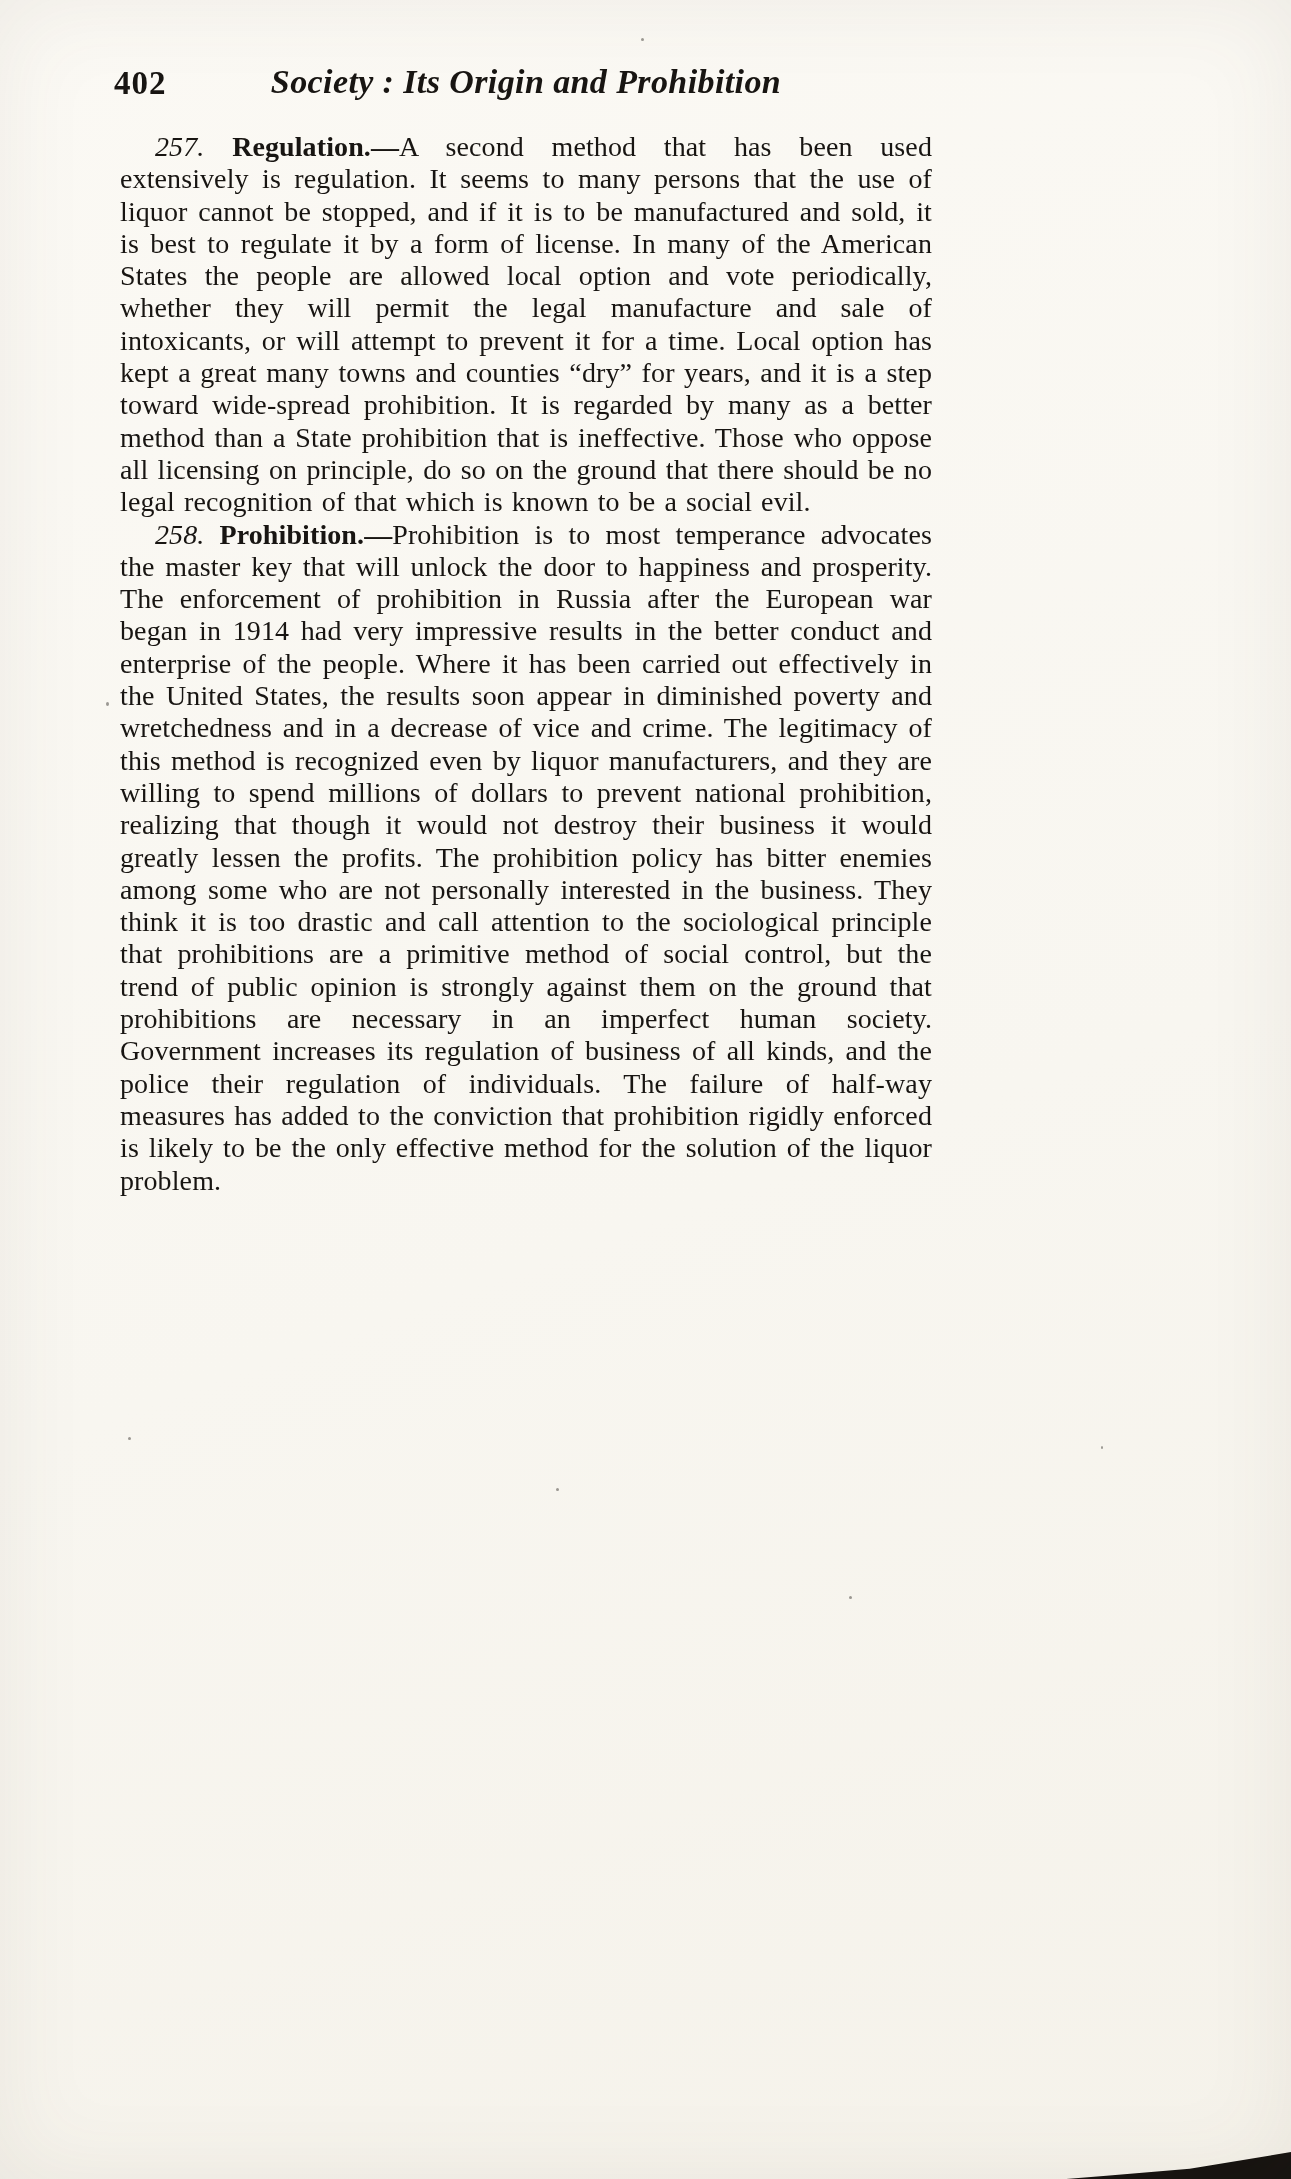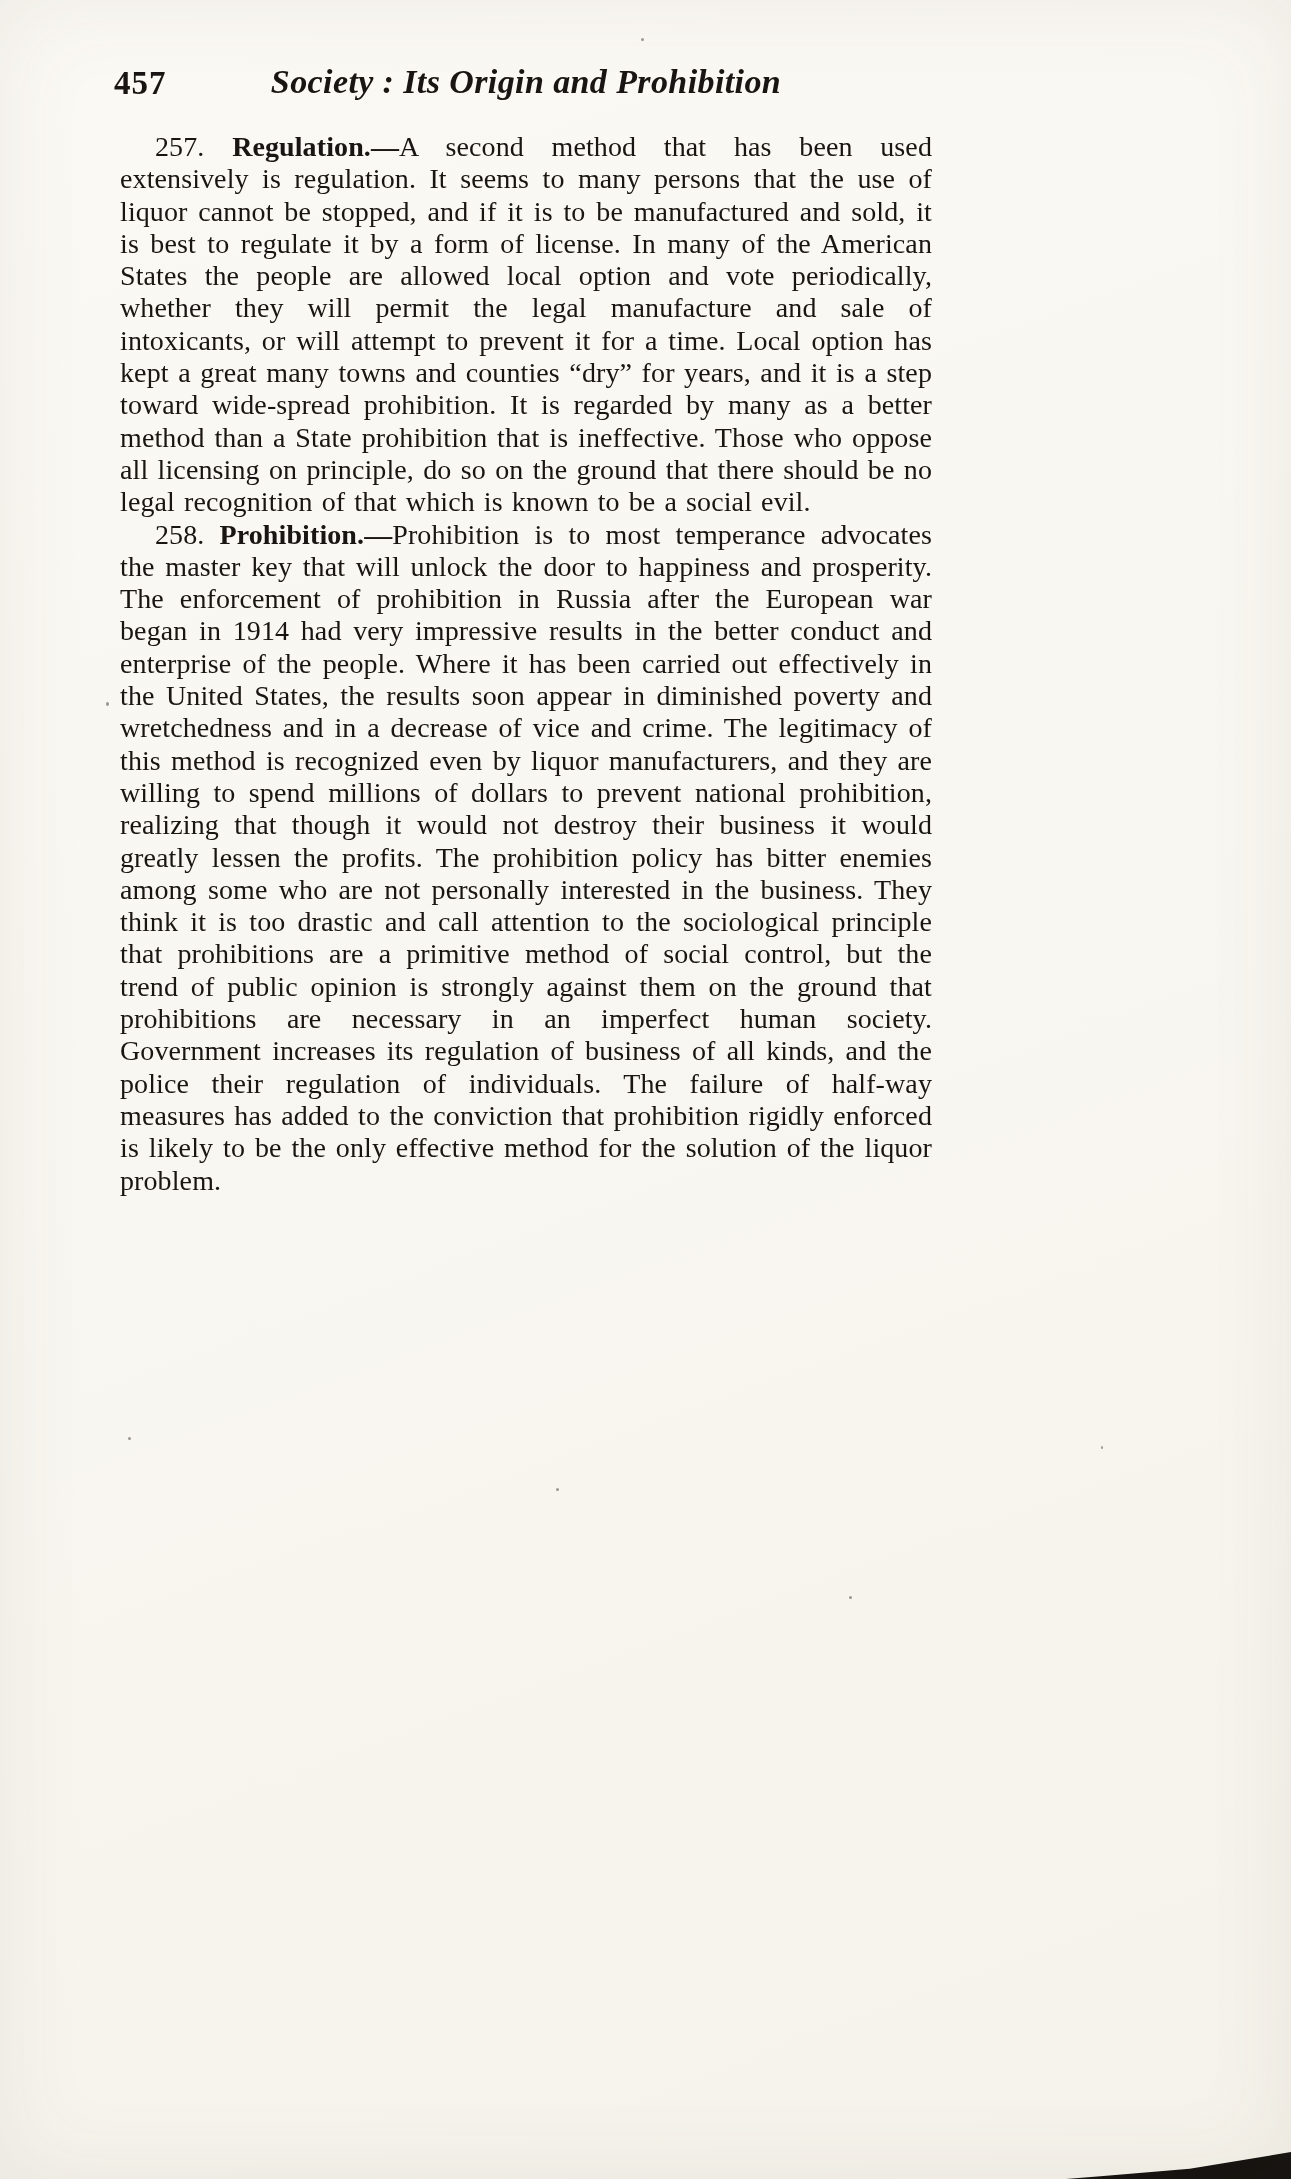--- a/index.html
+++ b/index.html
@@ -58,21 +58,21 @@
     font-size: 28px;
     line-height: 32.3px;
     text-align: justify;
     word-spacing: 2px;
     letter-spacing: 0.1px;
   }
   .para {
     text-indent: 35px;
     margin: 0;
   }
-  .para-num { font-weight: 400; }
+  .para-num { font-weight: 400; font-style: italic; }
   .para-title { font-weight: 700; }
   .dash { font-weight: 700; }
   
   .speck {
     position: absolute;
     background: rgba(40,35,30,0.45);
     border-radius: 50%;
   }
   .speck.s1 { left: 641px; top: 38px;  width: 3px; height: 3px; }
   .speck.s2 { left: 106px; top: 702px; width: 3px; height: 4px; }
@@ -89,21 +89,21 @@
     background: #15120f;
     clip-path: polygon(0 100%, 18% 88%, 55% 62%, 100% 0, 100% 100%);
   }
 </style>
 </head>
 <body>
 
 <div class="page">
 
   <header class="running-head">
-    <span class="page-num">457</span>
+    <span class="page-num">402</span>
     <span class="book-title">Society : Its Origin and Prohibition</span>
   </header>
 
   <main class="text-block">
 
     <p class="para"><span class="para-num">257.</span> <b class="para-title">Regulation.</b><span class="dash">—</span><span>A second method that has been used extensively is regulation. It seems to many persons that the use of liquor cannot be stopped, and if it is to be manufactured and sold, it is best to regulate it by a form of license. In many of the American States the people are allowed local option and vote periodically, whether they will permit the legal manufacture and sale of intoxicants, or will attempt to prevent it for a time. Local option has kept a great many towns and counties “dry” for years, and it is a step toward wide-spread prohibition. It is regarded by many as a better method than a State prohibition that is ineffective. Those who oppose all licensing on principle, do so on the ground that there should be no legal recognition of that which is known to be a social evil.</span></p>
 
     <p class="para"><span class="para-num">258.</span> <b class="para-title">Prohibition.</b><span class="dash">—</span><span>Prohibition is to most temperance advocates the master key that will unlock the door to happiness and prosperity. The enforcement of prohibition in Russia after the European war began in 1914 had very impressive results in the better conduct and enterprise of the people. Where it has been carried out effectively in the United States, the results soon appear in diminished poverty and wretchedness and in a decrease of vice and crime. The legitimacy of this method is recognized even by liquor manufacturers, and they are willing to spend millions of dollars to prevent national prohibition, realizing that though it would not destroy their business it would greatly lessen the profits. The prohibition policy has bitter enemies among some who are not personally interested in the business. They think it is too drastic and call attention to the sociological principle that prohibitions are a primitive method of social control, but the trend of public opinion is strongly against them on the ground that prohibitions are necessary in an imperfect human society. Government increases its regulation of business of all kinds, and the police their regulation of individuals. The failure of half-way measures has added to the conviction that prohibition rigidly enforced is likely to be the only effective method for the solution of the liquor problem.</span></p>
 
   </main>

